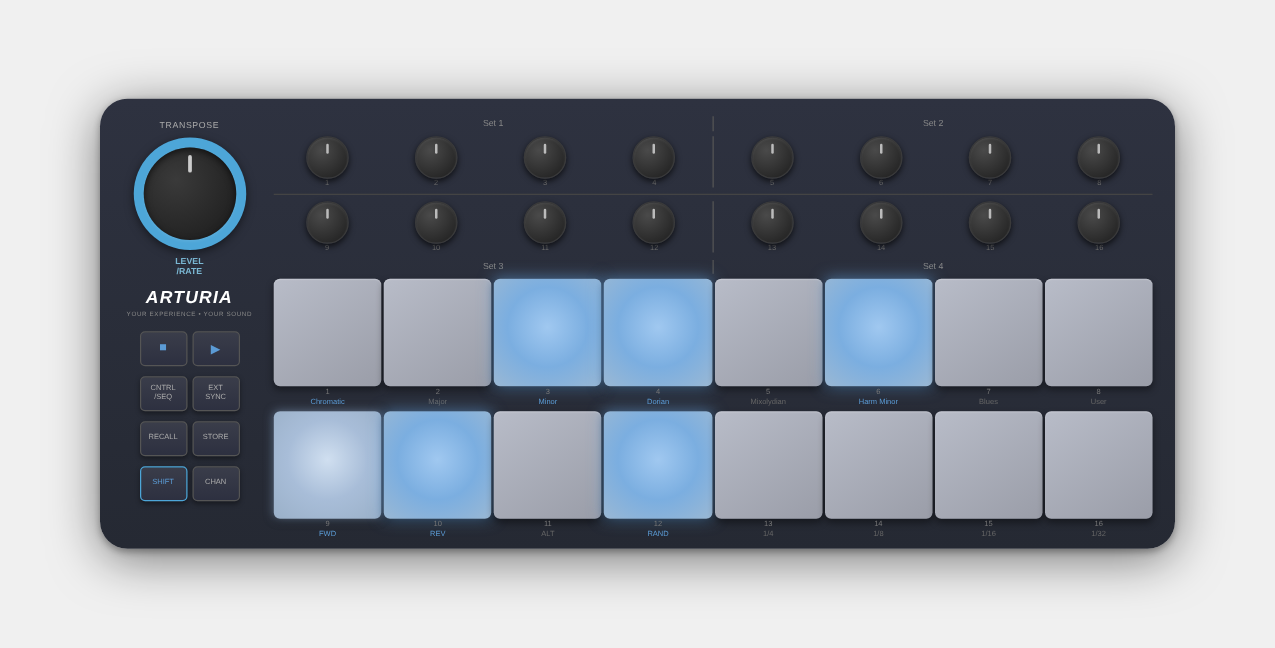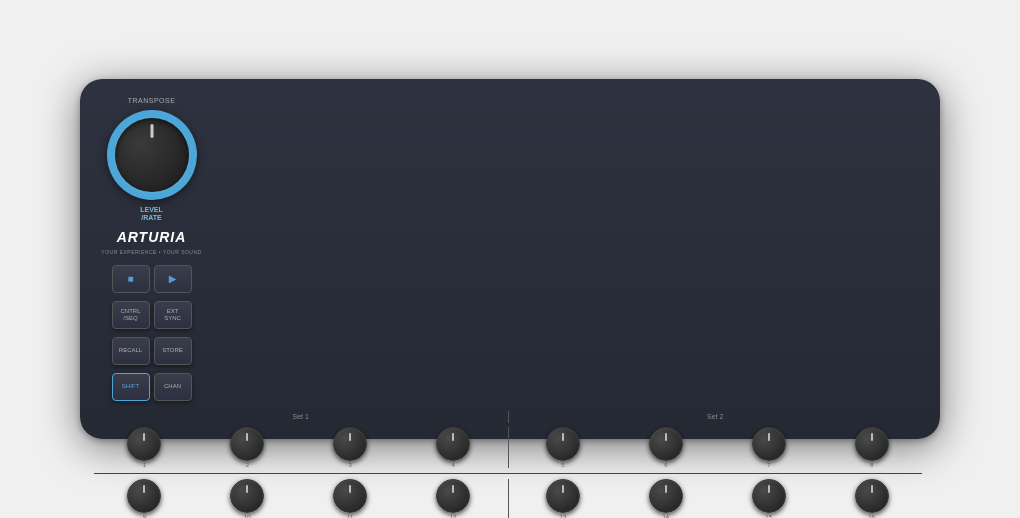--- a/index.html
+++ b/index.html
@@ -16,21 +16,21 @@
 
     .device {
       width: 860px;
       height: 360px;
       background: linear-gradient(180deg, #2e3240 0%, #252933 100%);
       border-radius: 22px;
       position: relative;
       box-shadow: 0 8px 40px rgba(0,0,0,0.5), 0 2px 6px rgba(0,0,0,0.3);
       padding: 14px 18px 14px 14px;
       display: flex;
-      flex-direction: column;
+      flex-direction: row;
       gap: 10px;
     }
 
     
     .left-panel {
       width: 115px;
       flex-shrink: 0;
       display: flex;
       flex-direction: column;
       align-items: center;

